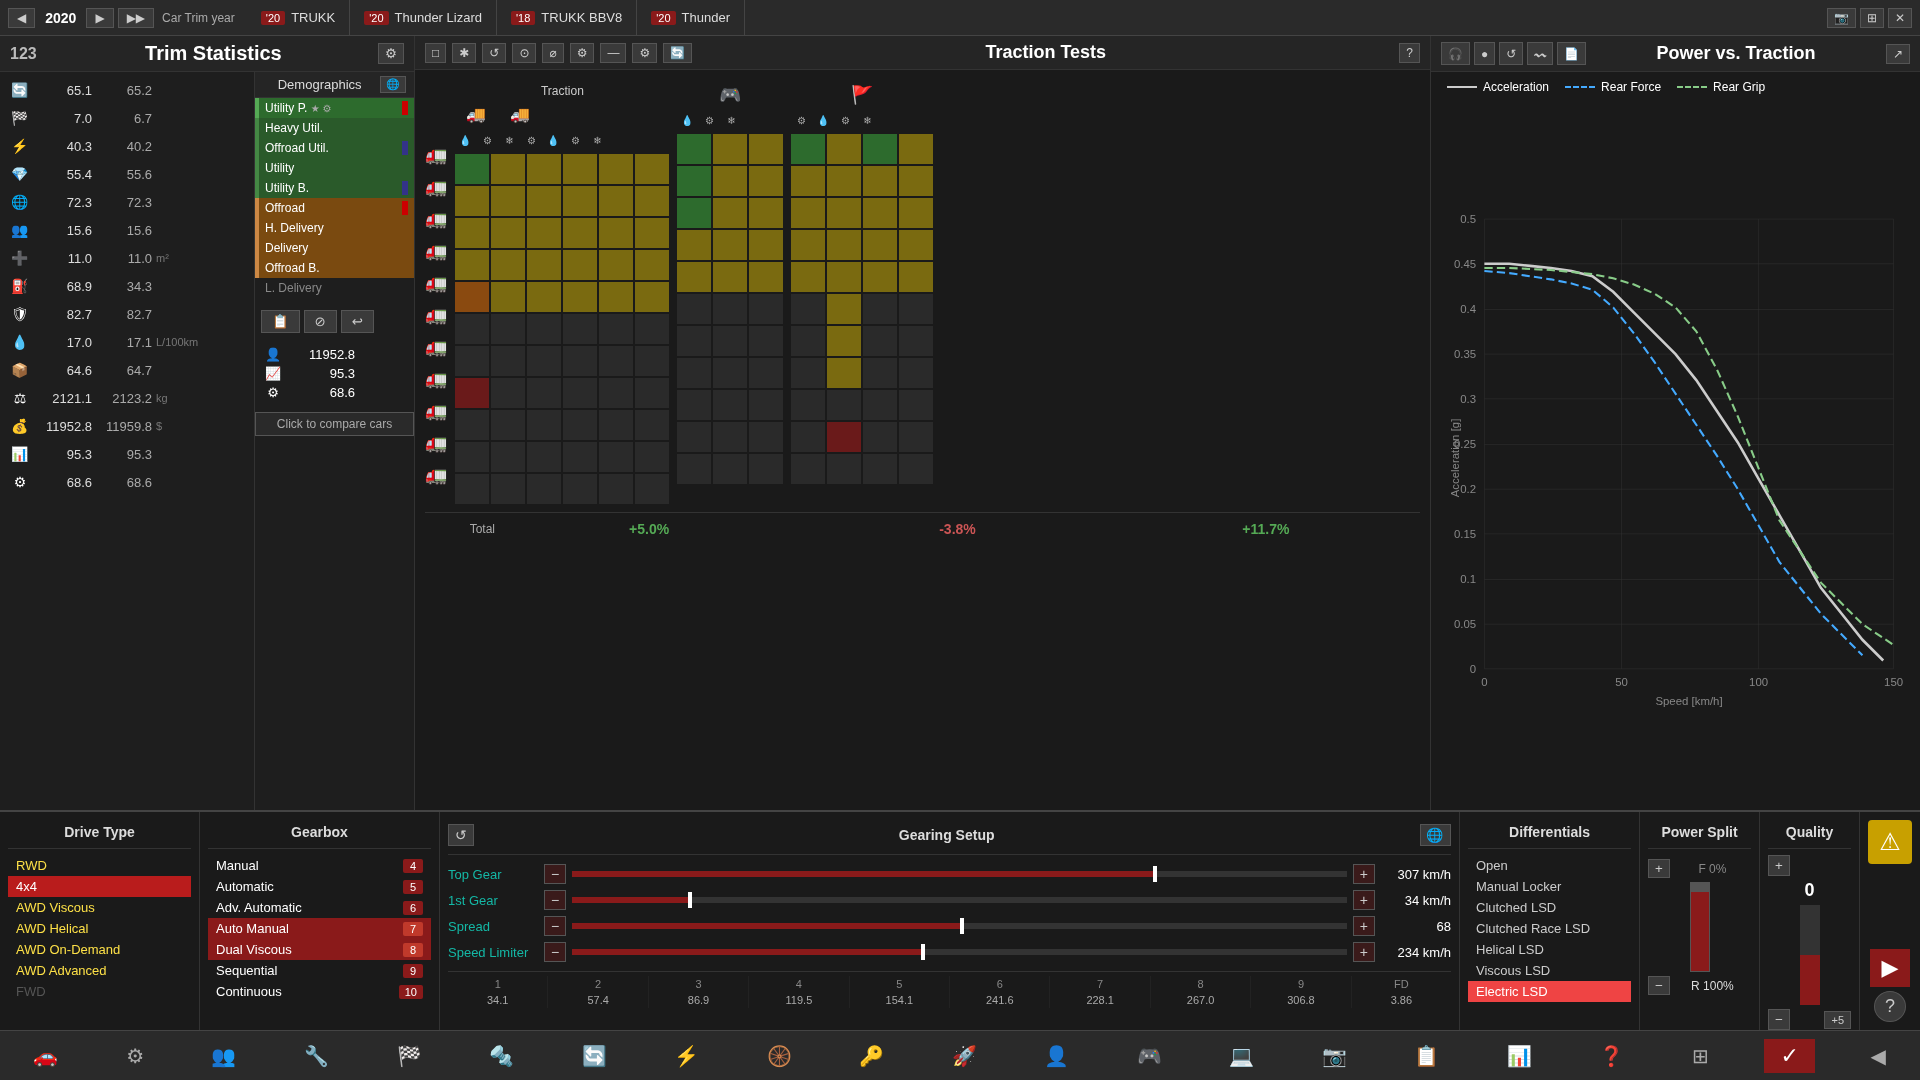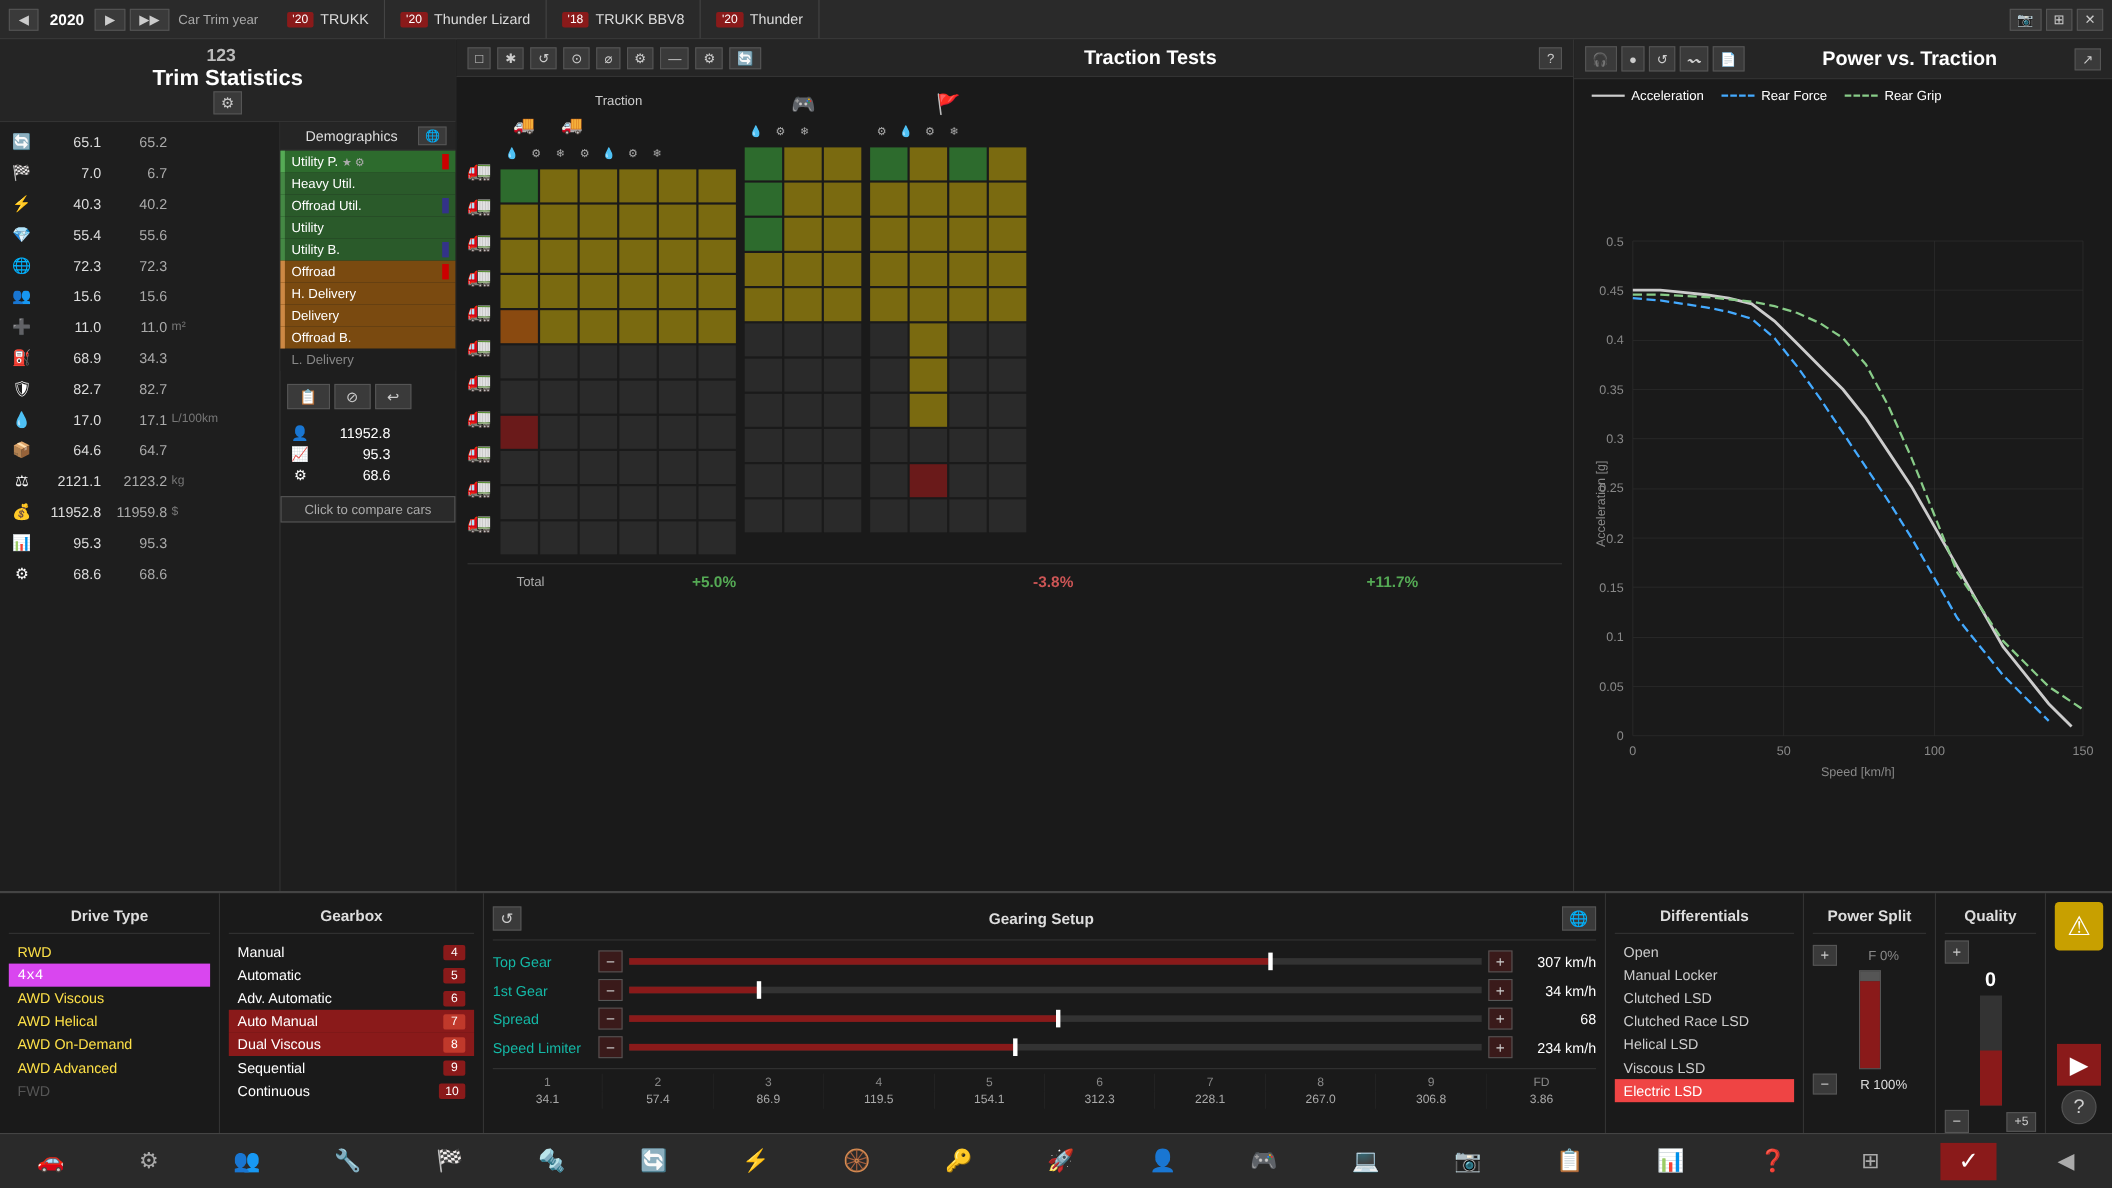--- a/index.html
+++ b/index.html
@@ -12,21 +12,21 @@
     .top-bar-year { color: #fff; font-weight: bold; font-size: 14px; padding: 0 6px; }
     .top-bar-label { color: #aaa; font-size: 12px; padding: 0 4px; }
     .top-bar-tab { display: flex; align-items: center; gap: 6px; padding: 0 14px; border-right: 1px solid #444; height: 100%; }
     .top-bar-tab .tab-year { background: #8a1a1a; color: #fff; padding: 1px 5px; font-size: 11px; border-radius: 2px; }
     .top-bar-tab .tab-name { color: #ddd; font-size: 13px; }
     .top-bar-right { margin-left: auto; display: flex; gap: 4px; padding-right: 8px; }
     .top-bar-right button { background: #3a3a3a; border: 1px solid #555; color: #ccc; padding: 2px 6px; cursor: pointer; font-size: 12px; }
 
     
     .left-panel { width: 415px; background: #1e1e1e; border-right: 1px solid #333; display: flex; flex-direction: column; }
-    .left-panel-header { display: flex; align-items: center; background: #252525; padding: 6px 10px; border-bottom: 1px solid #333; flex-direction: column; }
+    .left-panel-header { display: flex; align-items: center; background: #252525; padding: 6px 10px; border-bottom: 1px solid #333; }
     .trim-id { font-size: 16px; font-weight: bold; color: #bbb; margin-right: 12px; }
     .trim-title { font-size: 20px; font-weight: bold; color: #fff; flex: 1; text-align: center; }
     .gear-icon-btn { background: #3a3a3a; border: 1px solid #555; color: #ccc; padding: 2px 6px; cursor: pointer; }
 
     .stats-area { display: flex; flex: 1; }
     .stats-left { flex: 1; padding: 4px 0; }
     .stat-row { display: flex; align-items: center; padding: 2px 8px; height: 28px; }
     .stat-icon { width: 24px; text-align: center; font-size: 14px; }
     .stat-val { width: 60px; text-align: right; color: #ddd; font-size: 13px; }
     .stat-val2 { width: 60px; text-align: right; color: #aaa; font-size: 13px; }
@@ -67,21 +67,21 @@
     .right-title { font-size: 18px; font-weight: bold; color: #fff; }
     .chart-legend { display: flex; gap: 16px; padding: 8px 16px; }
     .legend-item { display: flex; align-items: center; gap: 6px; font-size: 12px; }
 
     
     .bottom-section { height: 220px; background: #1a1a1a; border-top: 2px solid #444; display: flex; }
 
     .drive-type-col { width: 200px; border-right: 1px solid #333; padding: 8px; }
     .col-header { text-align: center; font-weight: bold; color: #ddd; font-size: 14px; padding: 4px 0 8px; border-bottom: 1px solid #333; margin-bottom: 6px; }
     .drive-item { padding: 3px 8px; color: #fde047; font-size: 13px; cursor: pointer; }
-    .drive-item.active { background: #d946ef; color: #fff; font-family: Liberation Mono, monospace; }
+    .drive-item.active { background: #b91c1c; color: #fff; }
     .drive-item.inactive-dim { color: #555; }
 
     .gearbox-col { width: 240px; border-right: 1px solid #333; padding: 8px; }
     .gear-item { display: flex; justify-content: space-between; align-items: center; padding: 3px 8px; font-size: 13px; cursor: pointer; }
     .gear-item.active { background: #8a1a1a; }
     .gear-badge { background: #8a1a1a; color: #fff; padding: 1px 6px; font-size: 11px; border-radius: 2px; min-width: 20px; text-align: center; }
     .gear-badge.active-badge { background: #c0392b; }
 
     .gearing-col { flex: 1; border-right: 1px solid #333; padding: 8px; }
     .gearing-header-row { display: flex; align-items: center; justify-content: space-between; padding: 4px 0 8px; border-bottom: 1px solid #333; margin-bottom: 6px; }
@@ -762,21 +762,21 @@
       <div style="flex:1;text-align:center;font-size:11px;color:#888;border-right:1px solid #222;padding:2px 0;">8</div>
       <div style="flex:1;text-align:center;font-size:11px;color:#888;border-right:1px solid #222;padding:2px 0;">9</div>
       <div style="flex:1;text-align:center;font-size:11px;color:#888;padding:2px 0;">FD</div>
     </div>
     <div style="display:flex;">
       <div style="flex:1;text-align:center;font-size:11px;color:#aaa;border-right:1px solid #222;padding:2px 0;">34.1</div>
       <div style="flex:1;text-align:center;font-size:11px;color:#aaa;border-right:1px solid #222;padding:2px 0;">57.4</div>
       <div style="flex:1;text-align:center;font-size:11px;color:#aaa;border-right:1px solid #222;padding:2px 0;">86.9</div>
       <div style="flex:1;text-align:center;font-size:11px;color:#aaa;border-right:1px solid #222;padding:2px 0;">119.5</div>
       <div style="flex:1;text-align:center;font-size:11px;color:#aaa;border-right:1px solid #222;padding:2px 0;">154.1</div>
-      <div style="flex:1;text-align:center;font-size:11px;color:#aaa;border-right:1px solid #222;padding:2px 0;">312.3</div>
+      <div style="flex:1;text-align:center;font-size:11px;color:#aaa;border-right:1px solid #222;padding:2px 0;">241.6</div>
       <div style="flex:1;text-align:center;font-size:11px;color:#aaa;border-right:1px solid #222;padding:2px 0;">228.1</div>
       <div style="flex:1;text-align:center;font-size:11px;color:#aaa;border-right:1px solid #222;padding:2px 0;">267.0</div>
       <div style="flex:1;text-align:center;font-size:11px;color:#aaa;border-right:1px solid #222;padding:2px 0;">306.8</div>
       <div style="flex:1;text-align:center;font-size:11px;color:#aaa;padding:2px 0;">3.86</div>
     </div>
   </div>
 
   <div class="diff-col">
     <div class="col-header">Differentials</div>
     <div class="diff-item">Open</div>

